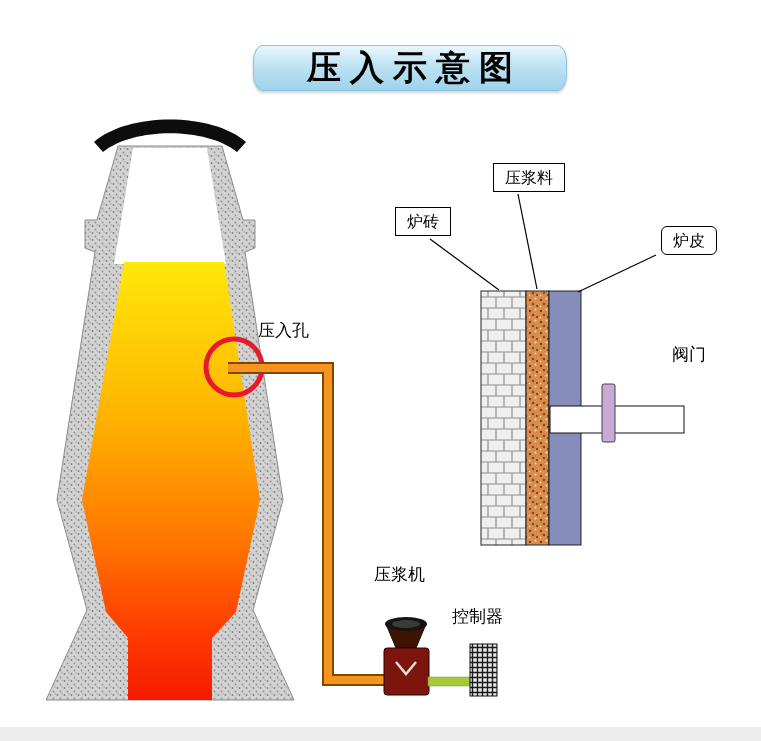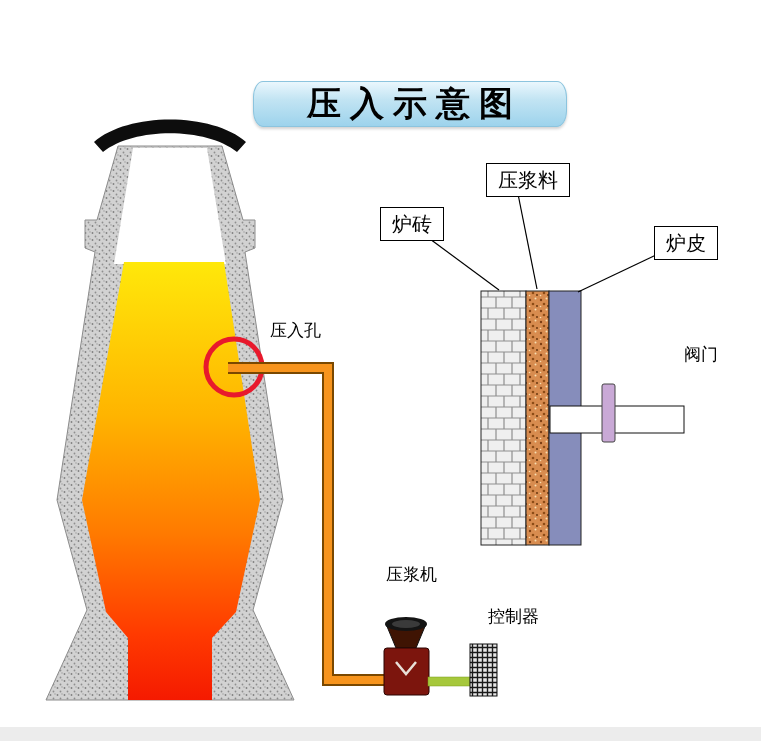--- a/index.html
+++ b/index.html
@@ -13,35 +13,35 @@
 
   
   #title-banner{
     position:absolute;left:253px;top:45px;width:314px;height:46px;
     background:linear-gradient(180deg,#eaf7fd 0%,#c2e4f3 40%,#9dd3ec 100%);
     border:1px solid #8cc4de;
     border-radius:10px/16px;
     box-shadow:0 2px 3px rgba(0,0,0,.18);
     display:flex;align-items:center;justify-content:center;
     font-size:34px;font-weight:bold;color:#000;
-    letter-spacing:9px;padding-left:9px;box-sizing:border-box;margin-top:36px;
+    letter-spacing:9px;padding-left:9px;box-sizing:border-box;
   }
 
   
-  .lbl{position:absolute;color:#000;white-space:nowrap;line-height:1.2;padding-left:12px;}
-  .tag{background:#fff;border:1px solid #000;padding:4px 11px;font-size:20px;}
+  .lbl{position:absolute;color:#000;white-space:nowrap;line-height:1.2;}
+  .tag{background:#fff;border:1px solid #000;padding:4px 11px;font-size:16px;margin-left:7px;}
   .plain{font-size:17px;}
 
-  #tag-brick{left:380px;top:207px;}
+  #tag-brick{left:388px;top:207px;}
   #tag-grout{left:486px;top:163px;}
-  #tag-shell{left:654px;top:226px;}
+  #tag-shell{left:654px;top:226px;border-radius:6px;}
   #lbl-valve{left:672px;top:344px;}
   #lbl-injection-hole{left:258px;top:320px;}
   #lbl-machine{left:374px;top:565px;font-family:Liberation Serif, serif;}
-  #lbl-controller{left:452px;top:606px;margin-left:24px;}
+  #lbl-controller{left:452px;top:606px;}
 </style>
 </head>
 <body>
 
 <div class="stage">
 
   <svg class="diagram" width="761" height="741" viewBox="0 0 761 741">
     <defs>
       <pattern id="stipple" width="7" height="7" patternUnits="userSpaceOnUse">
         <rect width="7" height="7" fill="#d2d2d2"></rect>

